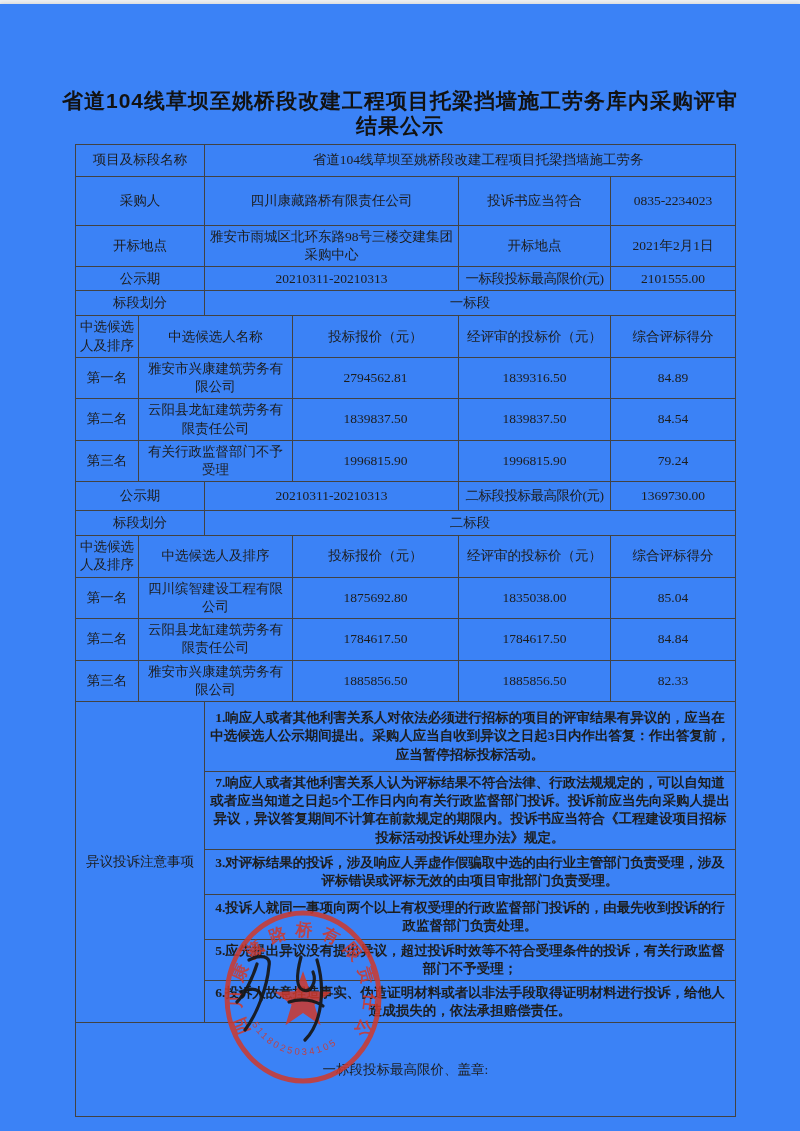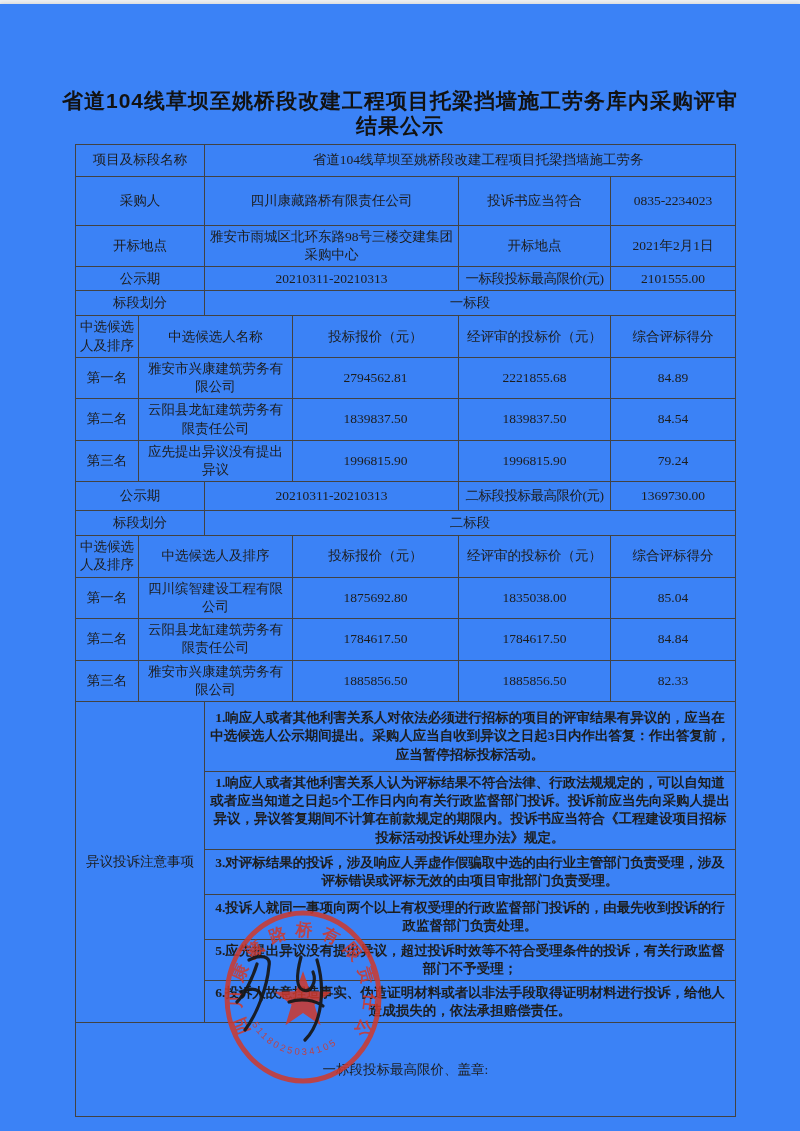--- a/index.html
+++ b/index.html
@@ -92,33 +92,33 @@
       <td>中选候选人及排序</td>
       <td colspan="2">中选候选人名称</td>
       <td>投标报价（元）</td>
       <td>经评审的投标价（元）</td>
       <td>综合评标得分</td>
     </tr>
     <tr style="height:39px">
       <td>第一名</td>
       <td colspan="2">雅安市兴康建筑劳务有限公司</td>
       <td class="num">2794562.81</td>
-      <td class="num">2221855.68</td>
+      <td class="num">1839316.50</td>
       <td class="num">84.89</td>
     </tr>
     <tr style="height:39px">
       <td>第二名</td>
       <td colspan="2">云阳县龙缸建筑劳务有限责任公司</td>
       <td class="num">1839837.50</td>
       <td class="num">1839837.50</td>
       <td class="num">84.54</td>
     </tr>
     <tr style="height:38px">
       <td>第三名</td>
-      <td colspan="2">应先提出异议没有提出异议</td>
+      <td colspan="2">有关行政监督部门不予受理</td>
       <td class="num">1996815.90</td>
       <td class="num">1996815.90</td>
       <td class="num">79.24</td>
     </tr>
 
     <tr style="height:29px">
       <td colspan="2">公示期</td>
       <td colspan="2" class="num">20210311-20210313</td>
       <td class="tight">二标段投标最高限价(元)</td>
       <td class="num">1369730.00</td>
@@ -154,21 +154,21 @@
       <td class="num">1885856.50</td>
       <td class="num">1885856.50</td>
       <td class="num">82.33</td>
     </tr>
 
     <tr style="height:70px">
       <td colspan="2" rowspan="6">异议投诉注意事项</td>
       <td colspan="4" class="note-cell">1.响应人或者其他利害关系人对依法必须进行招标的项目的评审结果有异议的，应当在中选候选人公示期间提出。采购人应当自收到异议之日起3日内作出答复：作出答复前，应当暂停招标投标活动。</td>
     </tr>
     <tr style="height:55px">
-      <td colspan="4" class="note-cell">1.响应人或者其他利害关系人认为评标结果不符合法律、行政法规规定的，可以自知道或者应当知道之日起5个工作日内向有关行政监督部门投诉。投诉前应当先向采购人提出异议，异议答复期间不计算在前款规定的期限内。投诉书应当符合《工程建设项目招标投标活动投诉处理办法》规定。</td>
+      <td colspan="4" class="note-cell">7.响应人或者其他利害关系人认为评标结果不符合法律、行政法规规定的，可以自知道或者应当知道之日起5个工作日内向有关行政监督部门投诉。投诉前应当先向采购人提出异议，异议答复期间不计算在前款规定的期限内。投诉书应当符合《工程建设项目招标投标活动投诉处理办法》规定。</td>
     </tr>
     <tr style="height:45px">
       <td colspan="4" class="note-cell">3.对评标结果的投诉，涉及响应人弄虚作假骗取中选的由行业主管部门负责受理，涉及评标错误或评标无效的由项目审批部门负责受理。</td>
     </tr>
     <tr style="height:45px">
       <td colspan="4" class="note-cell">4.投诉人就同一事项向两个以上有权受理的行政监督部门投诉的，由最先收到投诉的行政监督部门负责处理。</td>
     </tr>
     <tr style="height:36px">
       <td colspan="4" class="note-cell">5.应先提出异议没有提出异议，超过投诉时效等不符合受理条件的投诉，有关行政监督部门不予受理；</td>
     </tr>

